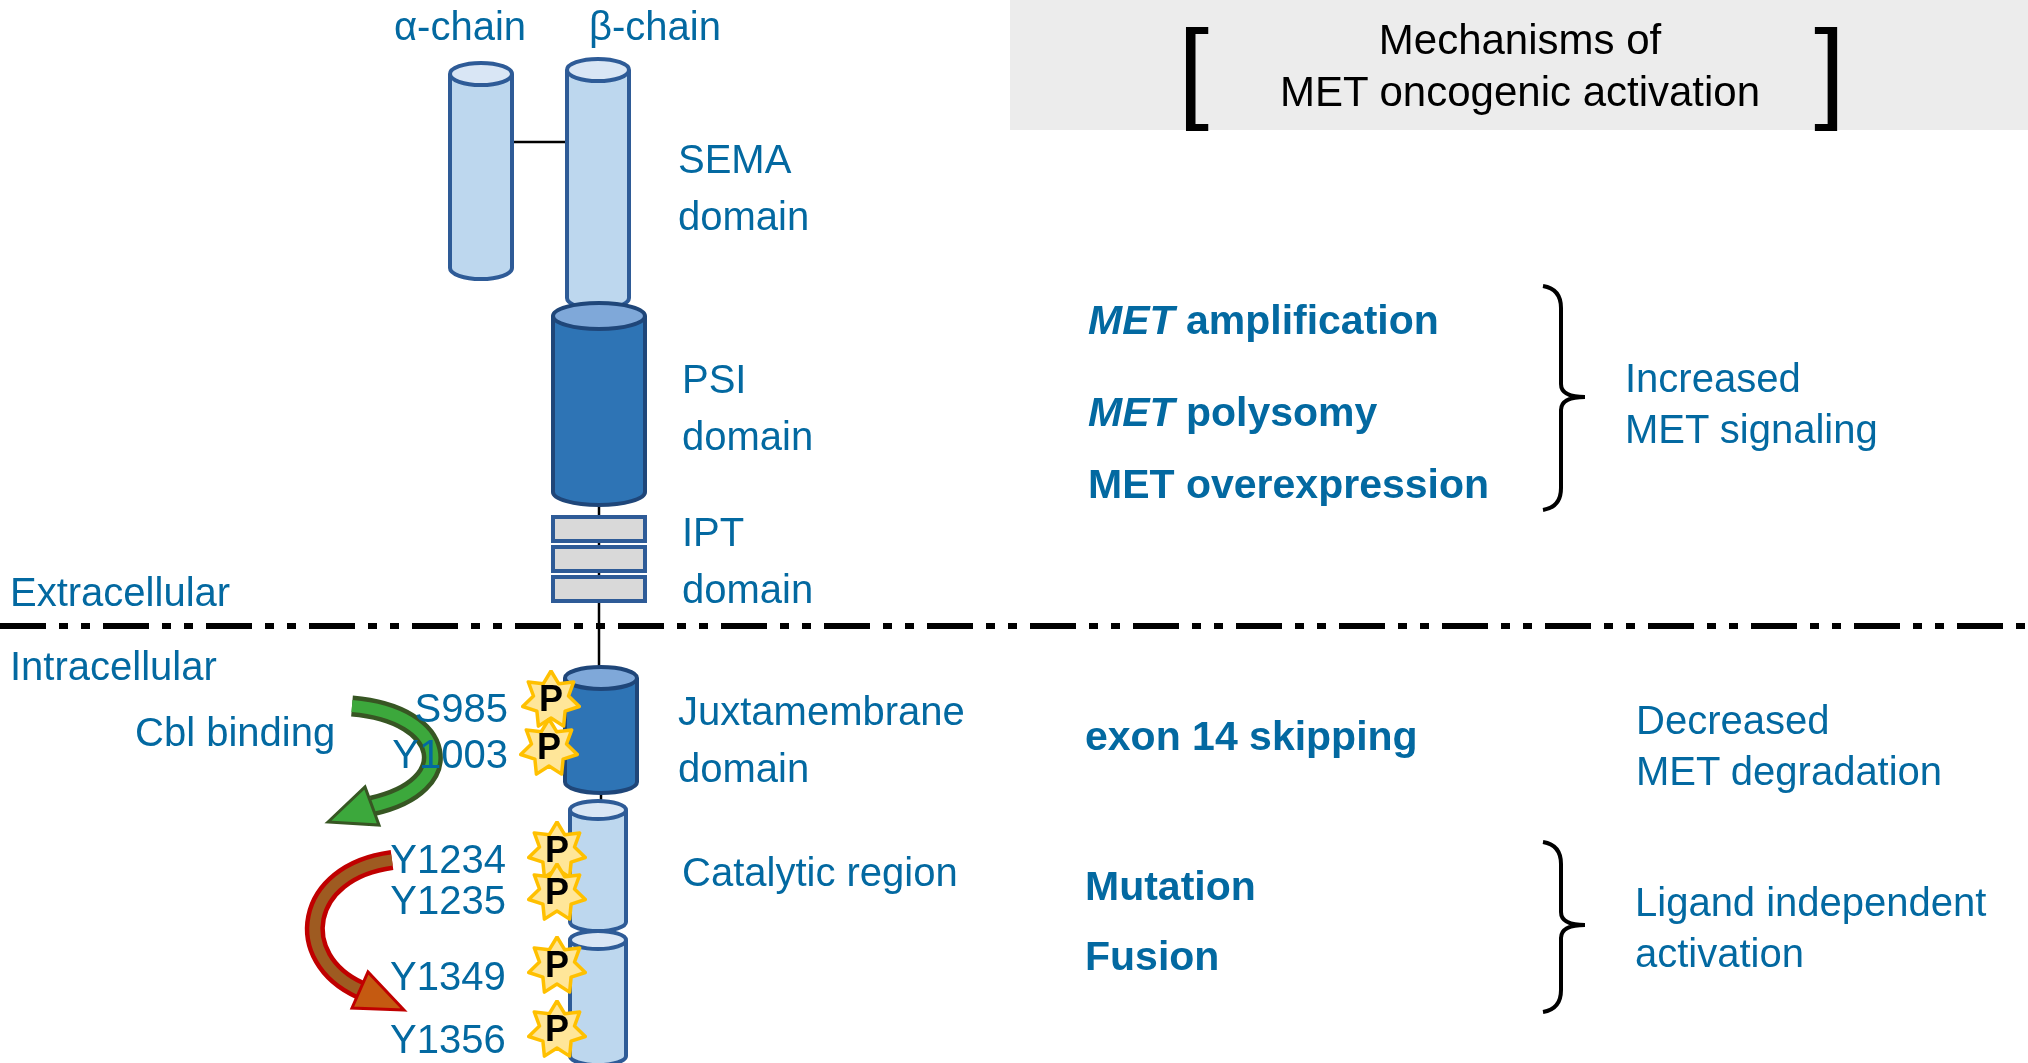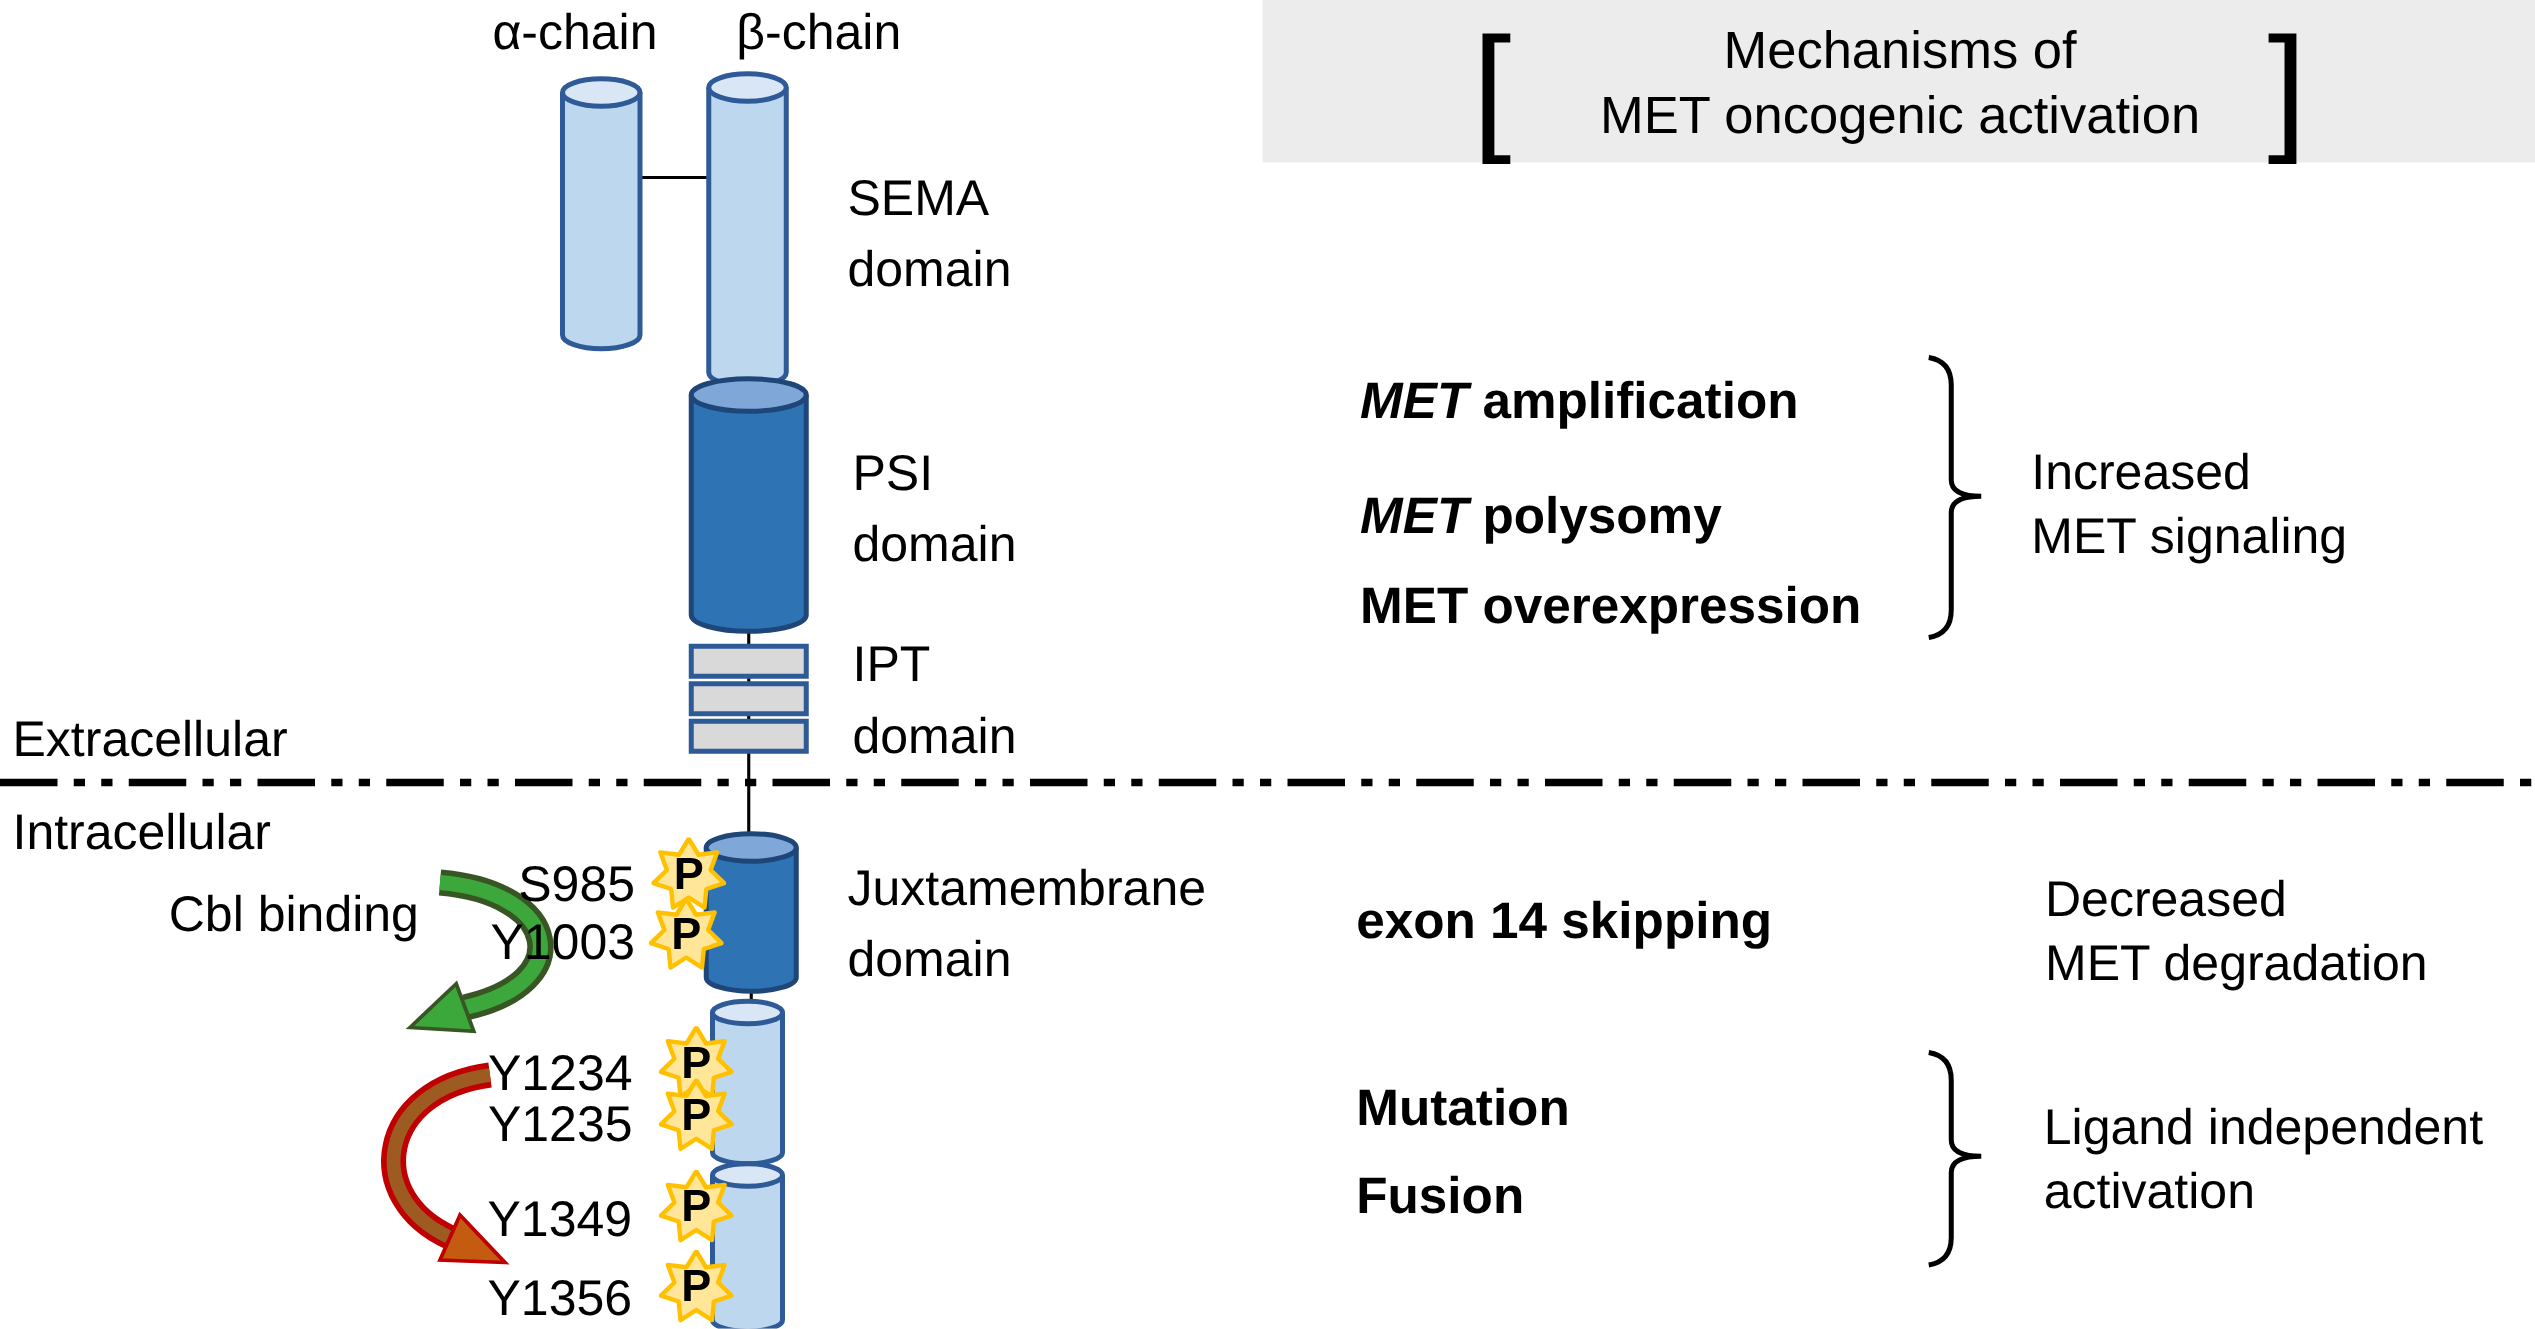--- a/index.html
+++ b/index.html
@@ -1,19 +1,19 @@
 <!DOCTYPE html>
 <html><head>
 <meta charset="utf-8">
 <style>
   html,body{margin:0;padding:0;background:#ffffff;}
   #canvas{position:relative;width:2028px;height:1063px;background:#ffffff;overflow:hidden;
           font-family:"Liberation Sans",sans-serif;color:#000;}
   svg.layer{position:absolute;left:0;top:0;}
-  .lbl{position:absolute;font-size:40px;line-height:1.2;white-space:nowrap;color:#000000;}
+  .lbl{position:absolute;font-size:40px;line-height:1.2;white-space:nowrap;color:#0369a1;}
   .bold{font-weight:bold;}
   .center{text-align:center;}
   .rt{text-align:right;}
   .gene{font-weight:bold;}
   .gene-italic{font-weight:bold;font-style:italic;}
   .header-box{position:absolute;left:1010px;top:0;width:1018px;height:130px;background:#ECECEC;}
   .header-title{position:absolute;left:1240px;top:14px;width:560px;text-align:center;font-size:42px;line-height:1.24;}
   .bracket{position:absolute;top:14px;font-size:112px;font-weight:400;line-height:1;color:#000;}
   .star{position:absolute;width:60px;height:60px;}
   .star svg{position:absolute;left:0;top:0;}
@@ -114,20 +114,21 @@
     <div style="margin-top:9px;">domain</div>
   </div>
   <div class="lbl" style="left:682px;top:508px;">
     <div>IPT</div>
     <div style="margin-top:9px;">domain</div>
   </div>
   <div class="lbl" style="left:678px;top:687px;">
     <div>Juxtamembrane</div>
     <div style="margin-top:9px;">domain</div>
   </div>
+  <div class="lbl" style="left:682px;top:848px;">Catalytic region</div>
 
   <div class="lbl" style="left:10px;top:568px;">Extracellular</div>
   <div class="lbl" style="left:10px;top:642px;">Intracellular</div>
 
   <div class="lbl" style="left:135px;top:708px;">Cbl binding</div>
 
   <div class="lbl rt" style="left:390px;top:684px;width:118px;">S985</div>
   <div class="lbl rt" style="left:390px;top:730px;width:118px;">Y1003</div>
   <div class="lbl rt" style="left:388px;top:835px;width:118px;">Y1234</div>
   <div class="lbl rt" style="left:388px;top:876px;width:118px;">Y1235</div>

